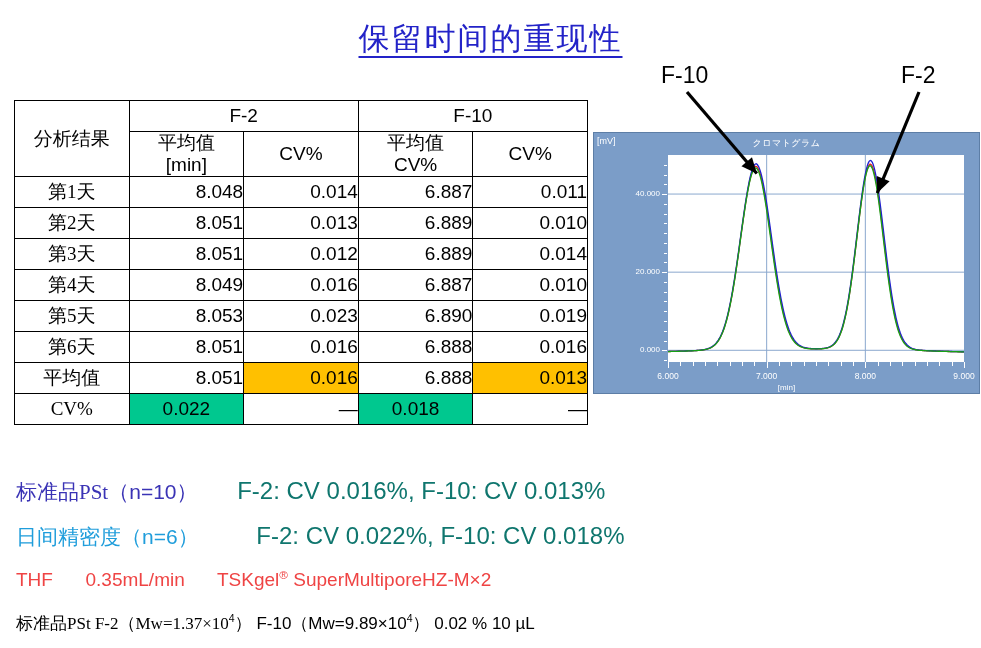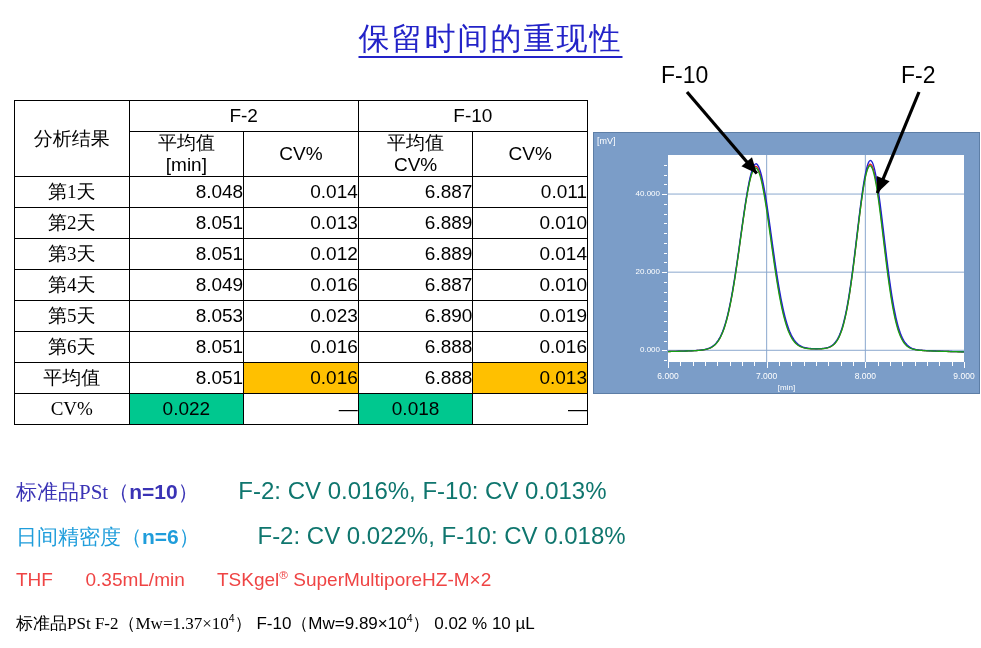--- a/index.html
+++ b/index.html
@@ -69,21 +69,21 @@
   
   .peak-label{
     position:absolute;font-size:23px;color:#000;
   }
   
   .foot{position:absolute;white-space:nowrap;}
   #foot1{left:16px;top:477px;font-size:21px;}
   #foot2{left:16px;top:522px;font-size:21px;}
   .tag-intra{color:#3a33b5;font-family:"Liberation Serif","DejaVu Serif",serif;}
   .tag-inter{color:#1f9ddb;font-family:"Liberation Serif","DejaVu Serif",serif;}
-  .tag-n{font-family:"Liberation Sans","DejaVu Sans",sans-serif;font-weight:bold;text-align:center;}
+  .tag-n{font-family:"Liberation Sans","DejaVu Sans",sans-serif;font-weight:normal;text-align:center;}
   .foot-val{color:#0f766e;font-family:Liberation Sans, sans-serif;font-size:24px;}
   #foot3{left:16px;top:568px;font-size:19px;color:#ef4444;}
   #foot4{left:16px;top:612px;font-size:17px;color:#000;}
   .jpser{font-family:"Liberation Serif","DejaVu Serif",serif;}
   sup{font-size:.62em;vertical-align:super;}
 </style>
 </head>
 <body>
 
 <div id="slide-title">保留时间的重现性</div>
@@ -167,20 +167,21 @@
         <td class="c-num fill-teal">0.022</td>
         <td class="dash">—</td>
         <td class="c-num fill-teal">0.018</td>
         <td class="dash">—</td>
       </tr>
     </tbody>
 </table>
 
 <div id="chromatogram">
   <div id="chrom-ylabel">[mV]</div>
+  <div id="chrom-title">クロマトグラム</div>
   <div id="plot-area">
     <svg id="chart-svg" width="296" height="207" viewBox="0 0 296 207" preserveAspectRatio="none">
         <line x1="0" x2="296" y1="195.28301886792454" y2="195.28301886792454" stroke="#8aa8ce" stroke-width="1"></line>
         <line x1="0" x2="296" y1="117.16981132075472" y2="117.16981132075472" stroke="#8aa8ce" stroke-width="1"></line>
         <line x1="0" x2="296" y1="39.0566037735849" y2="39.0566037735849" stroke="#8aa8ce" stroke-width="1"></line>
         <line y1="0" y2="207" x1="98.66666666666666" x2="98.66666666666666" stroke="#8aa8ce" stroke-width="1"></line>
         <line y1="0" y2="207" x1="197.33333333333331" x2="197.33333333333331" stroke="#8aa8ce" stroke-width="1"></line>
         <path d="M0.00 196.53 L0.67 196.51 L1.35 196.49 L2.02 196.48 L2.69 196.46 L3.36 196.45 L4.04 196.43 L4.71 196.41 L5.38 196.40 L6.05 196.38 L6.73 196.36 L7.40 196.34 L8.07 196.33 L8.75 196.31 L9.42 196.29 L10.09 196.27 L10.76 196.25 L11.44 196.23 L12.11 196.21 L12.78 196.19 L13.45 196.17 L14.13 196.15 L14.80 196.13 L15.47 196.11 L16.15 196.09 L16.82 196.07 L17.49 196.04 L18.16 196.02 L18.84 196.00 L19.51 195.97 L20.18 195.95 L20.85 195.92 L21.53 195.90 L22.20 195.87 L22.87 195.84 L23.55 195.81 L24.22 195.78 L24.89 195.75 L25.56 195.72 L26.24 195.68 L26.91 195.65 L27.58 195.61 L28.25 195.57 L28.93 195.52 L29.60 195.47 L30.27 195.42 L30.95 195.37 L31.62 195.31 L32.29 195.24 L32.96 195.17 L33.64 195.09 L34.31 195.00 L34.98 194.90 L35.65 194.80 L36.33 194.68 L37.00 194.55 L37.67 194.40 L38.35 194.24 L39.02 194.06 L39.69 193.86 L40.36 193.64 L41.04 193.39 L41.71 193.12 L42.38 192.81 L43.05 192.48 L43.73 192.10 L44.40 191.68 L45.07 191.22 L45.75 190.72 L46.42 190.16 L47.09 189.54 L47.76 188.86 L48.44 188.11 L49.11 187.29 L49.78 186.40 L50.45 185.42 L51.13 184.36 L51.80 183.20 L52.47 181.94 L53.15 180.58 L53.82 179.10 L54.49 177.51 L55.16 175.80 L55.84 173.96 L56.51 171.99 L57.18 169.88 L57.85 167.63 L58.53 165.23 L59.20 162.69 L59.87 159.99 L60.55 157.14 L61.22 154.14 L61.89 150.97 L62.56 147.66 L63.24 144.19 L63.91 140.56 L64.58 136.79 L65.25 132.87 L65.93 128.82 L66.60 124.63 L67.27 120.33 L67.95 115.90 L68.62 111.37 L69.29 106.76 L69.96 102.06 L70.64 97.30 L71.31 92.48 L71.98 87.64 L72.65 82.78 L73.33 77.92 L74.00 73.09 L74.67 68.30 L75.35 63.57 L76.02 58.92 L76.69 54.37 L77.36 49.95 L78.04 45.68 L78.71 41.57 L79.38 37.65 L80.05 33.93 L80.73 30.44 L81.40 27.20 L82.07 24.22 L82.75 21.51 L83.42 19.10 L84.09 16.99 L84.76 15.19 L85.44 13.72 L86.11 12.59 L86.78 11.79 L87.45 11.34 L88.13 11.32 L88.80 11.73 L89.47 12.49 L90.15 13.59 L90.82 15.02 L91.49 16.78 L92.16 18.86 L92.84 21.24 L93.51 23.91 L94.18 26.86 L94.85 30.08 L95.53 33.54 L96.20 37.22 L96.87 41.12 L97.55 45.20 L98.22 49.45 L98.89 53.85 L99.56 58.37 L100.24 63.00 L100.91 67.71 L101.58 72.48 L102.25 77.30 L102.93 82.14 L103.60 86.99 L104.27 91.82 L104.95 96.62 L105.62 101.37 L106.29 106.06 L106.96 110.67 L107.64 115.19 L108.31 119.60 L108.98 123.90 L109.65 128.08 L110.33 132.13 L111.00 136.04 L111.67 139.80 L112.35 143.42 L113.02 146.89 L113.69 150.20 L114.36 153.35 L115.04 156.35 L115.71 159.20 L116.38 161.89 L117.05 164.43 L117.73 166.81 L118.40 169.06 L119.07 171.16 L119.75 173.12 L120.42 174.95 L121.09 176.66 L121.76 178.24 L122.44 179.70 L123.11 181.05 L123.78 182.30 L124.45 183.44 L125.13 184.50 L125.80 185.46 L126.47 186.34 L127.15 187.14 L127.82 187.87 L128.49 188.54 L129.16 189.14 L129.84 189.68 L130.51 190.17 L131.18 190.61 L131.85 191.01 L132.53 191.37 L133.20 191.68 L133.87 191.97 L134.55 192.22 L135.22 192.45 L135.89 192.65 L136.56 192.83 L137.24 192.98 L137.91 193.12 L138.58 193.24 L139.25 193.35 L139.93 193.44 L140.60 193.52 L141.27 193.59 L141.95 193.65 L142.62 193.71 L143.29 193.75 L143.96 193.79 L144.64 193.82 L145.31 193.84 L145.98 193.86 L146.65 193.87 L147.33 193.88 L148.00 193.89 L148.67 193.88 L149.35 193.88 L150.02 193.87 L150.69 193.85 L151.36 193.83 L152.04 193.80 L152.71 193.77 L153.38 193.73 L154.05 193.68 L154.73 193.62 L155.40 193.55 L156.07 193.46 L156.75 193.37 L157.42 193.26 L158.09 193.13 L158.76 192.98 L159.44 192.81 L160.11 192.61 L160.78 192.39 L161.45 192.13 L162.13 191.83 L162.80 191.50 L163.47 191.11 L164.15 190.68 L164.82 190.19 L165.49 189.64 L166.16 189.02 L166.84 188.33 L167.51 187.55 L168.18 186.68 L168.85 185.71 L169.53 184.64 L170.20 183.45 L170.87 182.14 L171.55 180.69 L172.22 179.11 L172.89 177.37 L173.56 175.48 L174.24 173.42 L174.91 171.18 L175.58 168.77 L176.25 166.16 L176.93 163.36 L177.60 160.36 L178.27 157.16 L178.95 153.75 L179.62 150.14 L180.29 146.31 L180.96 142.28 L181.64 138.05 L182.31 133.62 L182.98 129.01 L183.65 124.21 L184.33 119.25 L185.00 114.13 L185.67 108.88 L186.35 103.51 L187.02 98.04 L187.69 92.49 L188.36 86.90 L189.04 81.28 L189.71 75.66 L190.38 70.07 L191.05 64.54 L191.73 59.11 L192.40 53.80 L193.07 48.65 L193.75 43.69 L194.42 38.96 L195.09 34.47 L195.76 30.27 L196.44 26.38 L197.11 22.82 L197.78 19.64 L198.45 16.83 L199.13 14.44 L199.80 12.46 L200.47 10.93 L201.15 9.84 L201.82 9.21 L202.49 9.11 L203.16 9.60 L203.84 10.56 L204.51 11.96 L205.18 13.80 L205.85 16.08 L206.53 18.76 L207.20 21.84 L207.87 25.29 L208.55 29.09 L209.22 33.21 L209.89 37.62 L210.56 42.30 L211.24 47.20 L211.91 52.31 L212.58 57.58 L213.25 62.99 L213.93 68.51 L214.60 74.10 L215.27 79.73 L215.95 85.37 L216.62 90.99 L217.29 96.58 L217.96 102.09 L218.64 107.52 L219.31 112.83 L219.98 118.01 L220.65 123.04 L221.33 127.91 L222.00 132.61 L222.67 137.12 L223.35 141.43 L224.02 145.55 L224.69 149.46 L225.36 153.16 L226.04 156.66 L226.71 159.95 L227.38 163.04 L228.05 165.92 L228.73 168.61 L229.40 171.11 L230.07 173.42 L230.75 175.56 L231.42 177.52 L232.09 179.33 L232.76 180.99 L233.44 182.50 L234.11 183.87 L234.78 185.12 L235.45 186.25 L236.13 187.27 L236.80 188.20 L237.47 189.03 L238.15 189.77 L238.82 190.44 L239.49 191.03 L240.16 191.56 L240.84 192.03 L241.51 192.45 L242.18 192.83 L242.85 193.16 L243.53 193.45 L244.20 193.71 L244.87 193.94 L245.55 194.15 L246.22 194.33 L246.89 194.49 L247.56 194.63 L248.24 194.76 L248.91 194.87 L249.58 194.97 L250.25 195.06 L250.93 195.14 L251.60 195.22 L252.27 195.28 L252.95 195.34 L253.62 195.40 L254.29 195.45 L254.96 195.50 L255.64 195.55 L256.31 195.59 L256.98 195.63 L257.65 195.67 L258.33 195.70 L259.00 195.74 L259.67 195.77 L260.35 195.80 L261.02 195.83 L261.69 195.86 L262.36 195.89 L263.04 195.92 L263.71 195.95 L264.38 195.97 L265.05 196.00 L265.73 196.02 L266.40 196.05 L267.07 196.07 L267.75 196.10 L268.42 196.12 L269.09 196.15 L269.76 196.17 L270.44 196.19 L271.11 196.21 L271.78 196.24 L272.45 196.26 L273.13 196.28 L273.80 196.30 L274.47 196.32 L275.15 196.34 L275.82 196.36 L276.49 196.38 L277.16 196.40 L277.84 196.42 L278.51 196.44 L279.18 196.45 L279.85 196.47 L280.53 196.49 L281.20 196.51 L281.87 196.53 L282.55 196.54 L283.22 196.56 L283.89 196.58 L284.56 196.59 L285.24 196.61 L285.91 196.62 L286.58 196.64 L287.25 196.65 L287.93 196.67 L288.60 196.68 L289.27 196.70 L289.95 196.71 L290.62 196.73 L291.29 196.74 L291.96 196.75 L292.64 196.77 L293.31 196.78 L293.98 196.79 L294.65 196.81 L295.33 196.82 L296.00 196.83 " fill="none" stroke="#e02020" stroke-width="1.3"></path>
         <path d="M0.00 196.49 L0.67 196.47 L1.35 196.46 L2.02 196.44 L2.69 196.42 L3.36 196.41 L4.04 196.39 L4.71 196.37 L5.38 196.36 L6.05 196.34 L6.73 196.32 L7.40 196.30 L8.07 196.28 L8.75 196.27 L9.42 196.25 L10.09 196.23 L10.76 196.21 L11.44 196.19 L12.11 196.17 L12.78 196.15 L13.45 196.13 L14.13 196.11 L14.80 196.08 L15.47 196.06 L16.15 196.04 L16.82 196.02 L17.49 195.99 L18.16 195.97 L18.84 195.95 L19.51 195.92 L20.18 195.90 L20.85 195.87 L21.53 195.84 L22.20 195.82 L22.87 195.79 L23.55 195.76 L24.22 195.72 L24.89 195.69 L25.56 195.66 L26.24 195.62 L26.91 195.58 L27.58 195.54 L28.25 195.50 L28.93 195.45 L29.60 195.40 L30.27 195.34 L30.95 195.28 L31.62 195.22 L32.29 195.15 L32.96 195.07 L33.64 194.98 L34.31 194.89 L34.98 194.79 L35.65 194.67 L36.33 194.55 L37.00 194.40 L37.67 194.25 L38.35 194.08 L39.02 193.88 L39.69 193.67 L40.36 193.43 L41.04 193.17 L41.71 192.88 L42.38 192.55 L43.05 192.19 L43.73 191.80 L44.40 191.36 L45.07 190.87 L45.75 190.34 L46.42 189.75 L47.09 189.10 L47.76 188.39 L48.44 187.61 L49.11 186.76 L49.78 185.83 L50.45 184.82 L51.13 183.71 L51.80 182.51 L52.47 181.22 L53.15 179.81 L53.82 178.30 L54.49 176.66 L55.16 174.91 L55.84 173.03 L56.51 171.01 L57.18 168.86 L57.85 166.57 L58.53 164.13 L59.20 161.55 L59.87 158.81 L60.55 155.93 L61.22 152.88 L61.89 149.69 L62.56 146.34 L63.24 142.84 L63.91 139.19 L64.58 135.40 L65.25 131.46 L65.93 127.39 L66.60 123.19 L67.27 118.86 L67.95 114.43 L68.62 109.89 L69.29 105.27 L69.96 100.57 L70.64 95.80 L71.31 90.99 L71.98 86.14 L72.65 81.28 L73.33 76.42 L74.00 71.59 L74.67 66.79 L75.35 62.06 L76.02 57.40 L76.69 52.85 L77.36 48.41 L78.04 44.12 L78.71 40.00 L79.38 36.05 L80.05 32.30 L80.73 28.78 L81.40 25.49 L82.07 22.46 L82.75 19.70 L83.42 17.23 L84.09 15.05 L84.76 13.18 L85.44 11.64 L86.11 10.42 L86.78 9.53 L87.45 8.99 L88.13 8.81 L88.80 9.12 L89.47 9.77 L90.15 10.76 L90.82 12.08 L91.49 13.72 L92.16 15.68 L92.84 17.95 L93.51 20.51 L94.18 23.35 L94.85 26.46 L95.53 29.82 L96.20 33.40 L96.87 37.21 L97.55 41.20 L98.22 45.37 L98.89 49.70 L99.56 54.16 L100.24 58.74 L100.91 63.41 L101.58 68.16 L102.25 72.95 L102.93 77.78 L103.60 82.63 L104.27 87.47 L104.95 92.29 L105.62 97.07 L106.29 101.80 L106.96 106.47 L107.64 111.05 L108.31 115.53 L108.98 119.91 L109.65 124.18 L110.33 128.32 L111.00 132.33 L111.67 136.20 L112.35 139.93 L113.02 143.51 L113.69 146.94 L114.36 150.22 L115.04 153.34 L115.71 156.31 L116.38 159.13 L117.05 161.80 L117.73 164.31 L118.40 166.68 L119.07 168.90 L119.75 170.99 L120.42 172.94 L121.09 174.76 L121.76 176.45 L122.44 178.02 L123.11 179.48 L123.78 180.83 L124.45 182.07 L125.13 183.22 L125.80 184.27 L126.47 185.23 L127.15 186.11 L127.82 186.92 L128.49 187.65 L129.16 188.32 L129.84 188.92 L130.51 189.47 L131.18 189.97 L131.85 190.41 L132.53 190.82 L133.20 191.18 L133.87 191.50 L134.55 191.79 L135.22 192.05 L135.89 192.28 L136.56 192.48 L137.24 192.66 L137.91 192.82 L138.58 192.96 L139.25 193.09 L139.93 193.20 L140.60 193.29 L141.27 193.38 L141.95 193.45 L142.62 193.51 L143.29 193.56 L143.96 193.61 L144.64 193.64 L145.31 193.67 L145.98 193.70 L146.65 193.71 L147.33 193.73 L148.00 193.73 L148.67 193.73 L149.35 193.73 L150.02 193.72 L150.69 193.70 L151.36 193.68 L152.04 193.64 L152.71 193.61 L153.38 193.56 L154.05 193.51 L154.73 193.44 L155.40 193.36 L156.07 193.27 L156.75 193.17 L157.42 193.04 L158.09 192.90 L158.76 192.74 L159.44 192.55 L160.11 192.34 L160.78 192.09 L161.45 191.81 L162.13 191.49 L162.80 191.13 L163.47 190.72 L164.15 190.25 L164.82 189.73 L165.49 189.14 L166.16 188.48 L166.84 187.74 L167.51 186.92 L168.18 186.00 L168.85 184.99 L169.53 183.86 L170.20 182.62 L170.87 181.25 L171.55 179.74 L172.22 178.10 L172.89 176.30 L173.56 174.34 L174.24 172.22 L174.91 169.91 L175.58 167.43 L176.25 164.76 L176.93 161.90 L177.60 158.83 L178.27 155.57 L178.95 152.10 L179.62 148.42 L180.29 144.54 L180.96 140.46 L181.64 136.17 L182.31 131.70 L182.98 127.03 L183.65 122.20 L184.33 117.20 L185.00 112.04 L185.67 106.76 L186.35 101.36 L187.02 95.86 L187.69 90.28 L188.36 84.66 L189.04 79.02 L189.71 73.37 L190.38 67.76 L191.05 62.20 L191.73 56.74 L192.40 51.40 L193.07 46.21 L193.75 41.21 L194.42 36.43 L195.09 31.89 L195.76 27.63 L196.44 23.67 L197.11 20.04 L197.78 16.77 L198.45 13.87 L199.13 11.38 L199.80 9.30 L200.47 7.65 L201.15 6.44 L201.82 5.68 L202.49 5.39 L203.16 5.75 L203.84 6.56 L204.51 7.82 L205.18 9.52 L205.85 11.65 L206.53 14.19 L207.20 17.14 L207.87 20.46 L208.55 24.13 L209.22 28.13 L209.89 32.43 L210.56 37.01 L211.24 41.83 L211.91 46.87 L212.58 52.08 L213.25 57.45 L213.93 62.94 L214.60 68.52 L215.27 74.15 L215.95 79.82 L216.62 85.48 L217.29 91.12 L217.96 96.70 L218.64 102.21 L219.31 107.62 L219.98 112.92 L220.65 118.08 L221.33 123.08 L222.00 127.93 L222.67 132.59 L223.35 137.07 L224.02 141.36 L224.69 145.44 L225.36 149.33 L226.04 153.01 L226.71 156.48 L227.38 159.75 L228.05 162.82 L228.73 165.69 L229.40 168.36 L230.07 170.85 L230.75 173.15 L231.42 175.29 L232.09 177.25 L232.76 179.06 L233.44 180.71 L234.11 182.22 L234.78 183.60 L235.45 184.86 L236.13 186.00 L236.80 187.03 L237.47 187.96 L238.15 188.80 L238.82 189.55 L239.49 190.23 L240.16 190.83 L240.84 191.37 L241.51 191.86 L242.18 192.29 L242.85 192.67 L243.53 193.01 L244.20 193.31 L244.87 193.58 L245.55 193.81 L246.22 194.03 L246.89 194.21 L247.56 194.38 L248.24 194.53 L248.91 194.66 L249.58 194.78 L250.25 194.88 L250.93 194.98 L251.60 195.06 L252.27 195.14 L252.95 195.21 L253.62 195.27 L254.29 195.33 L254.96 195.38 L255.64 195.43 L256.31 195.48 L256.98 195.52 L257.65 195.57 L258.33 195.60 L259.00 195.64 L259.67 195.68 L260.35 195.71 L261.02 195.74 L261.69 195.77 L262.36 195.80 L263.04 195.83 L263.71 195.86 L264.38 195.89 L265.05 195.92 L265.73 195.95 L266.40 195.97 L267.07 196.00 L267.75 196.02 L268.42 196.05 L269.09 196.07 L269.76 196.10 L270.44 196.12 L271.11 196.14 L271.78 196.16 L272.45 196.19 L273.13 196.21 L273.80 196.23 L274.47 196.25 L275.15 196.27 L275.82 196.29 L276.49 196.31 L277.16 196.33 L277.84 196.35 L278.51 196.37 L279.18 196.39 L279.85 196.41 L280.53 196.43 L281.20 196.45 L281.87 196.47 L282.55 196.48 L283.22 196.50 L283.89 196.52 L284.56 196.53 L285.24 196.55 L285.91 196.57 L286.58 196.58 L287.25 196.60 L287.93 196.62 L288.60 196.63 L289.27 196.65 L289.95 196.66 L290.62 196.68 L291.29 196.69 L291.96 196.70 L292.64 196.72 L293.31 196.73 L293.98 196.75 L294.65 196.76 L295.33 196.77 L296.00 196.79 " fill="none" stroke="#2020d0" stroke-width="1.3"></path>
         <path d="M0.00 196.54 L0.67 196.53 L1.35 196.51 L2.02 196.50 L2.69 196.48 L3.36 196.47 L4.04 196.45 L4.71 196.43 L5.38 196.42 L6.05 196.40 L6.73 196.38 L7.40 196.37 L8.07 196.35 L8.75 196.33 L9.42 196.31 L10.09 196.29 L10.76 196.27 L11.44 196.26 L12.11 196.24 L12.78 196.22 L13.45 196.20 L14.13 196.18 L14.80 196.15 L15.47 196.13 L16.15 196.11 L16.82 196.09 L17.49 196.07 L18.16 196.05 L18.84 196.02 L19.51 196.00 L20.18 195.97 L20.85 195.95 L21.53 195.92 L22.20 195.90 L22.87 195.87 L23.55 195.84 L24.22 195.81 L24.89 195.78 L25.56 195.75 L26.24 195.71 L26.91 195.68 L27.58 195.64 L28.25 195.60 L28.93 195.55 L29.60 195.51 L30.27 195.46 L30.95 195.40 L31.62 195.34 L32.29 195.28 L32.96 195.21 L33.64 195.13 L34.31 195.05 L34.98 194.95 L35.65 194.85 L36.33 194.73 L37.00 194.60 L37.67 194.46 L38.35 194.30 L39.02 194.13 L39.69 193.93 L40.36 193.72 L41.04 193.47 L41.71 193.20 L42.38 192.90 L43.05 192.57 L43.73 192.20 L44.40 191.79 L45.07 191.34 L45.75 190.84 L46.42 190.28 L47.09 189.67 L47.76 189.00 L48.44 188.26 L49.11 187.45 L49.78 186.57 L50.45 185.60 L51.13 184.54 L51.80 183.39 L52.47 182.14 L53.15 180.79 L53.82 179.32 L54.49 177.74 L55.16 176.03 L55.84 174.20 L56.51 172.23 L57.18 170.13 L57.85 167.88 L58.53 165.49 L59.20 162.95 L59.87 160.25 L60.55 157.40 L61.22 154.40 L61.89 151.24 L62.56 147.92 L63.24 144.45 L63.91 140.83 L64.58 137.05 L65.25 133.14 L65.93 129.08 L66.60 124.89 L67.27 120.58 L67.95 116.16 L68.62 111.63 L69.29 107.01 L69.96 102.32 L70.64 97.56 L71.31 92.75 L71.98 87.92 L72.65 83.07 L73.33 78.22 L74.00 73.41 L74.67 68.63 L75.35 63.93 L76.02 59.30 L76.69 54.79 L77.36 50.41 L78.04 46.17 L78.71 42.11 L79.38 38.24 L80.05 34.58 L80.73 31.15 L81.40 27.98 L82.07 25.06 L82.75 22.43 L83.42 20.10 L84.09 18.07 L84.76 16.37 L85.44 14.99 L86.11 13.95 L86.78 13.26 L87.45 12.91 L88.13 13.03 L88.80 13.55 L89.47 14.41 L90.15 15.61 L90.82 17.15 L91.49 19.01 L92.16 21.18 L92.84 23.66 L93.51 26.43 L94.18 29.47 L94.85 32.76 L95.53 36.30 L96.20 40.06 L96.87 44.02 L97.55 48.16 L98.22 52.46 L98.89 56.90 L99.56 61.45 L100.24 66.11 L100.91 70.84 L101.58 75.62 L102.25 80.44 L102.93 85.28 L103.60 90.11 L104.27 94.92 L104.95 99.69 L105.62 104.40 L106.29 109.04 L106.96 113.60 L107.64 118.06 L108.31 122.41 L108.98 126.64 L109.65 130.75 L110.33 134.72 L111.00 138.54 L111.67 142.22 L112.35 145.75 L113.02 149.13 L113.69 152.35 L114.36 155.41 L115.04 158.32 L115.71 161.07 L116.38 163.67 L117.05 166.12 L117.73 168.42 L118.40 170.57 L119.07 172.58 L119.75 174.46 L120.42 176.21 L121.09 177.84 L121.76 179.34 L122.44 180.73 L123.11 182.01 L123.78 183.19 L124.45 184.27 L125.13 185.26 L125.80 186.17 L126.47 187.00 L127.15 187.75 L127.82 188.43 L128.49 189.05 L129.16 189.61 L129.84 190.12 L130.51 190.57 L131.18 190.98 L131.85 191.35 L132.53 191.68 L133.20 191.97 L133.87 192.23 L134.55 192.46 L135.22 192.67 L135.89 192.85 L136.56 193.01 L137.24 193.16 L137.91 193.28 L138.58 193.39 L139.25 193.49 L139.93 193.57 L140.60 193.64 L141.27 193.71 L141.95 193.76 L142.62 193.81 L143.29 193.85 L143.96 193.88 L144.64 193.91 L145.31 193.93 L145.98 193.94 L146.65 193.95 L147.33 193.96 L148.00 193.96 L148.67 193.96 L149.35 193.95 L150.02 193.94 L150.69 193.92 L151.36 193.90 L152.04 193.88 L152.71 193.84 L153.38 193.80 L154.05 193.75 L154.73 193.69 L155.40 193.63 L156.07 193.55 L156.75 193.45 L157.42 193.34 L158.09 193.22 L158.76 193.07 L159.44 192.91 L160.11 192.71 L160.78 192.49 L161.45 192.24 L162.13 191.95 L162.80 191.62 L163.47 191.25 L164.15 190.82 L164.82 190.34 L165.49 189.79 L166.16 189.18 L166.84 188.50 L167.51 187.73 L168.18 186.87 L168.85 185.91 L169.53 184.84 L170.20 183.66 L170.87 182.36 L171.55 180.92 L172.22 179.35 L172.89 177.62 L173.56 175.73 L174.24 173.68 L174.91 171.45 L175.58 169.03 L176.25 166.43 L176.93 163.63 L177.60 160.63 L178.27 157.43 L178.95 154.02 L179.62 150.40 L180.29 146.57 L180.96 142.53 L181.64 138.29 L182.31 133.86 L182.98 129.23 L183.65 124.43 L184.33 119.46 L185.00 114.33 L185.67 109.07 L186.35 103.69 L187.02 98.22 L187.69 92.67 L188.36 87.08 L189.04 81.46 L189.71 75.85 L190.38 70.28 L191.05 64.77 L191.73 59.36 L192.40 54.09 L193.07 48.98 L193.75 44.07 L194.42 39.38 L195.09 34.96 L195.76 30.83 L196.44 27.02 L197.11 23.55 L197.78 20.46 L198.45 17.76 L199.13 15.47 L199.80 13.62 L200.47 12.20 L201.15 11.25 L201.82 10.75 L202.49 10.84 L203.16 11.47 L203.84 12.56 L204.51 14.10 L205.18 16.09 L205.85 18.49 L206.53 21.31 L207.20 24.52 L207.87 28.09 L208.55 32.00 L209.22 36.23 L209.89 40.74 L210.56 45.50 L211.24 50.48 L211.91 55.65 L212.58 60.98 L213.25 66.43 L213.93 71.97 L214.60 77.58 L215.27 83.21 L215.95 88.84 L216.62 94.44 L217.29 99.99 L217.96 105.46 L218.64 110.83 L219.31 116.07 L219.98 121.18 L220.65 126.12 L221.33 130.90 L222.00 135.50 L222.67 139.90 L223.35 144.11 L224.02 148.11 L224.69 151.90 L225.36 155.49 L226.04 158.87 L226.71 162.04 L227.38 165.01 L228.05 167.77 L228.73 170.34 L229.40 172.73 L230.07 174.93 L230.75 176.96 L231.42 178.83 L232.09 180.54 L232.76 182.10 L233.44 183.52 L234.11 184.81 L234.78 185.98 L235.45 187.04 L236.13 187.99 L236.80 188.85 L237.47 189.62 L238.15 190.31 L238.82 190.92 L239.49 191.47 L240.16 191.96 L240.84 192.39 L241.51 192.78 L242.18 193.12 L242.85 193.42 L243.53 193.69 L244.20 193.93 L244.87 194.14 L245.55 194.32 L246.22 194.49 L246.89 194.63 L247.56 194.76 L248.24 194.88 L248.91 194.98 L249.58 195.07 L250.25 195.15 L250.93 195.23 L251.60 195.30 L252.27 195.36 L252.95 195.42 L253.62 195.47 L254.29 195.52 L254.96 195.56 L255.64 195.60 L256.31 195.64 L256.98 195.68 L257.65 195.72 L258.33 195.75 L259.00 195.78 L259.67 195.82 L260.35 195.85 L261.02 195.88 L261.69 195.91 L262.36 195.93 L263.04 195.96 L263.71 195.99 L264.38 196.01 L265.05 196.04 L265.73 196.07 L266.40 196.09 L267.07 196.11 L267.75 196.14 L268.42 196.16 L269.09 196.18 L269.76 196.21 L270.44 196.23 L271.11 196.25 L271.78 196.27 L272.45 196.29 L273.13 196.31 L273.80 196.33 L274.47 196.35 L275.15 196.37 L275.82 196.39 L276.49 196.41 L277.16 196.43 L277.84 196.45 L278.51 196.47 L279.18 196.49 L279.85 196.50 L280.53 196.52 L281.20 196.54 L281.87 196.56 L282.55 196.57 L283.22 196.59 L283.89 196.61 L284.56 196.62 L285.24 196.64 L285.91 196.65 L286.58 196.67 L287.25 196.68 L287.93 196.70 L288.60 196.71 L289.27 196.73 L289.95 196.74 L290.62 196.75 L291.29 196.77 L291.96 196.78 L292.64 196.79 L293.31 196.81 L293.98 196.82 L294.65 196.83 L295.33 196.84 L296.00 196.86 " fill="none" stroke="#16a016" stroke-width="1.3"></path>

